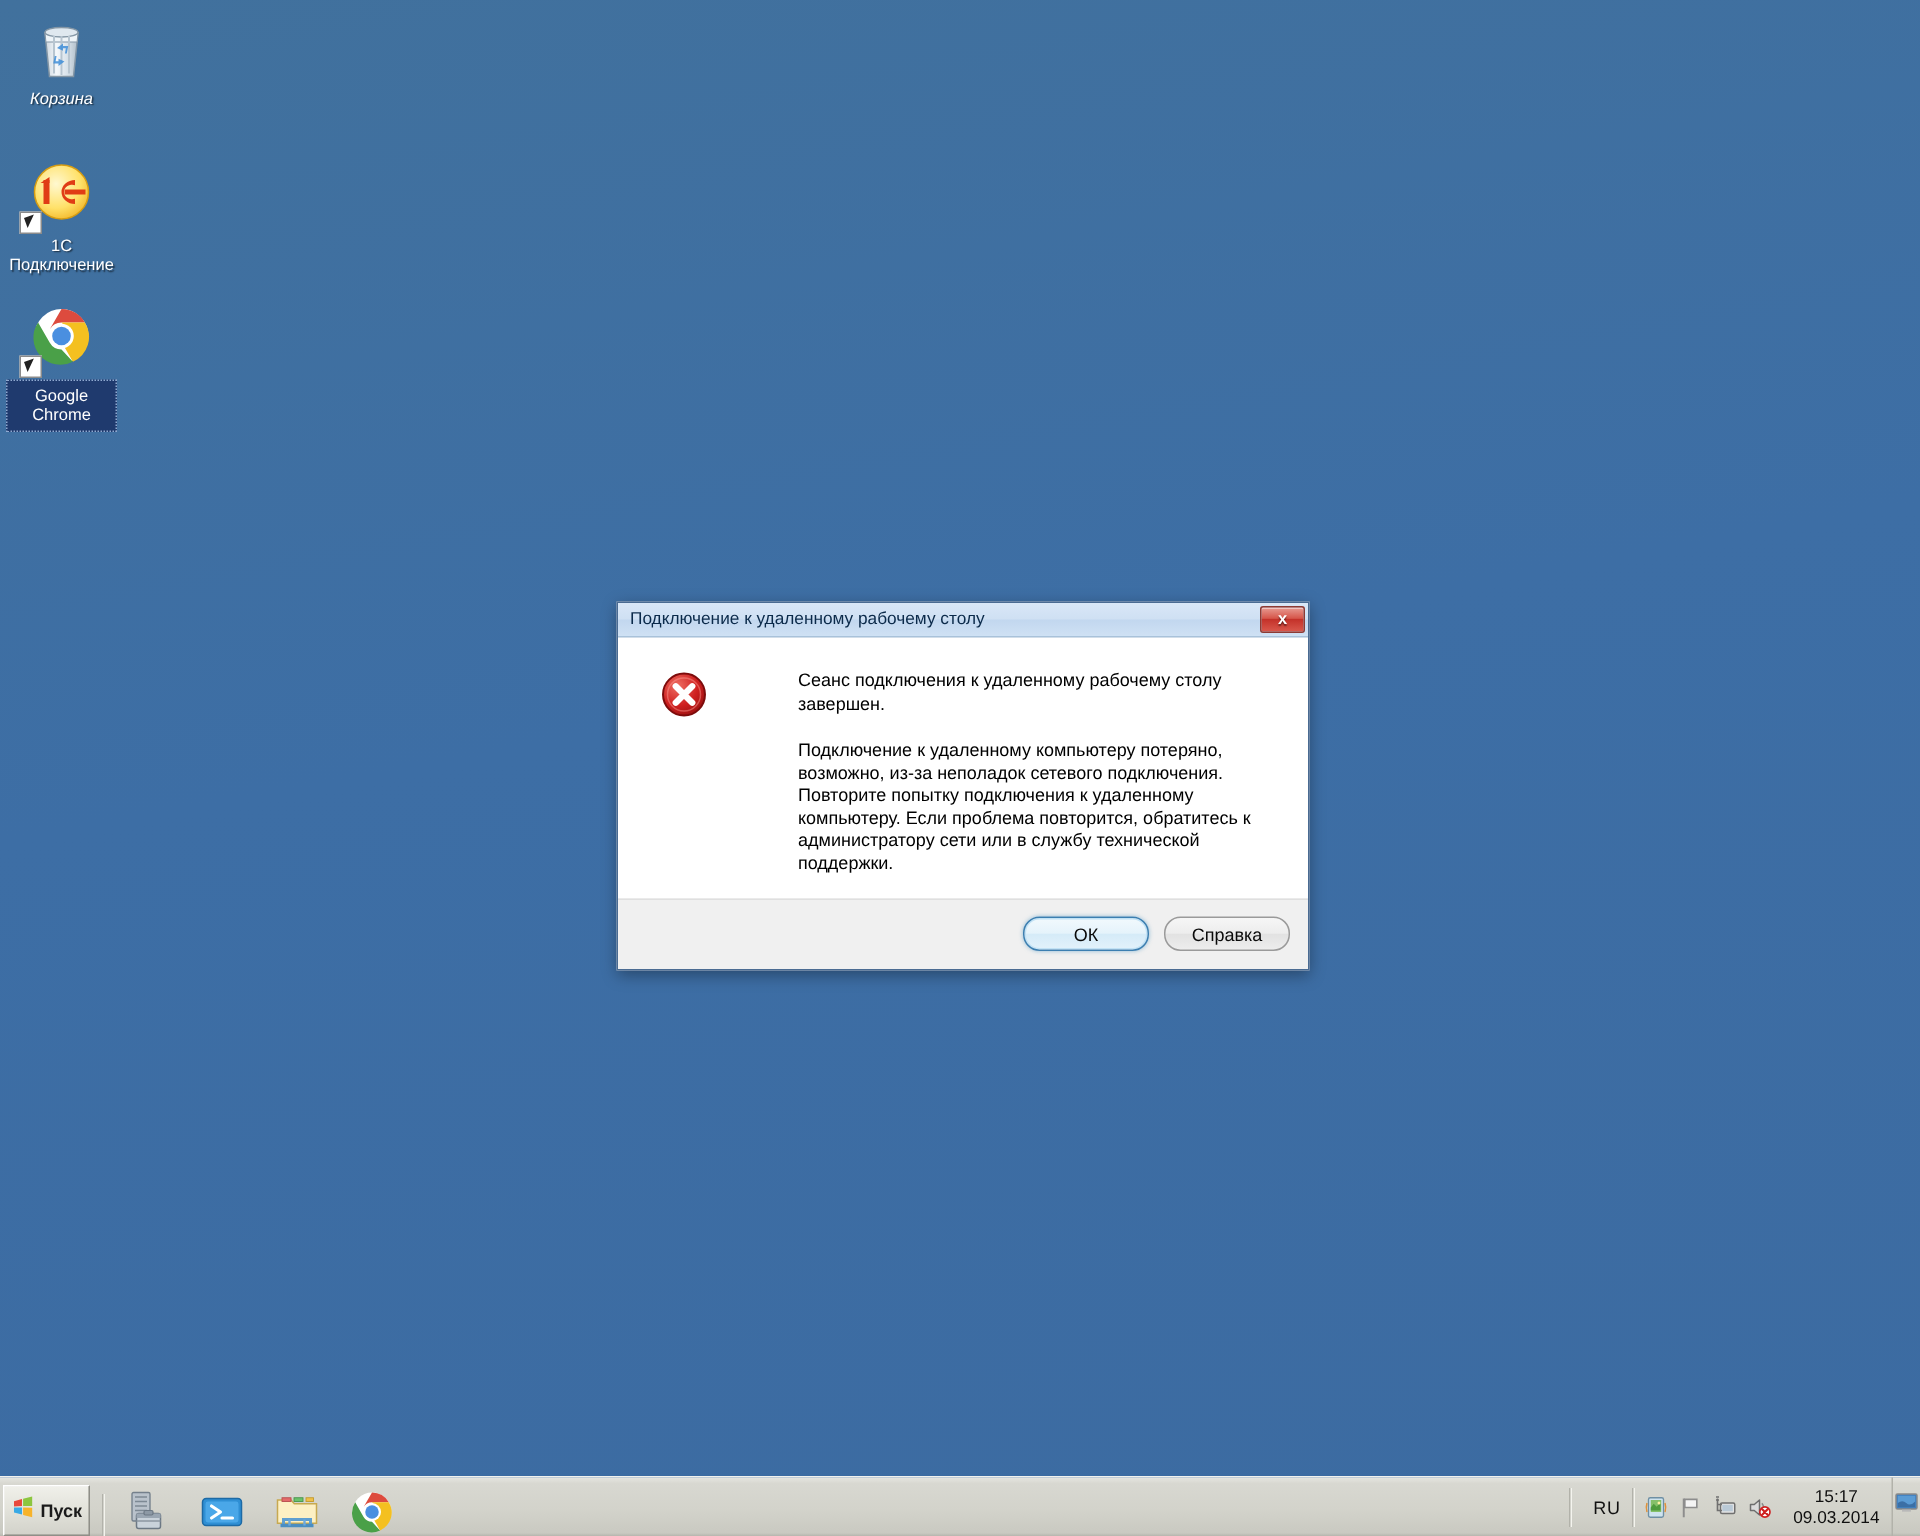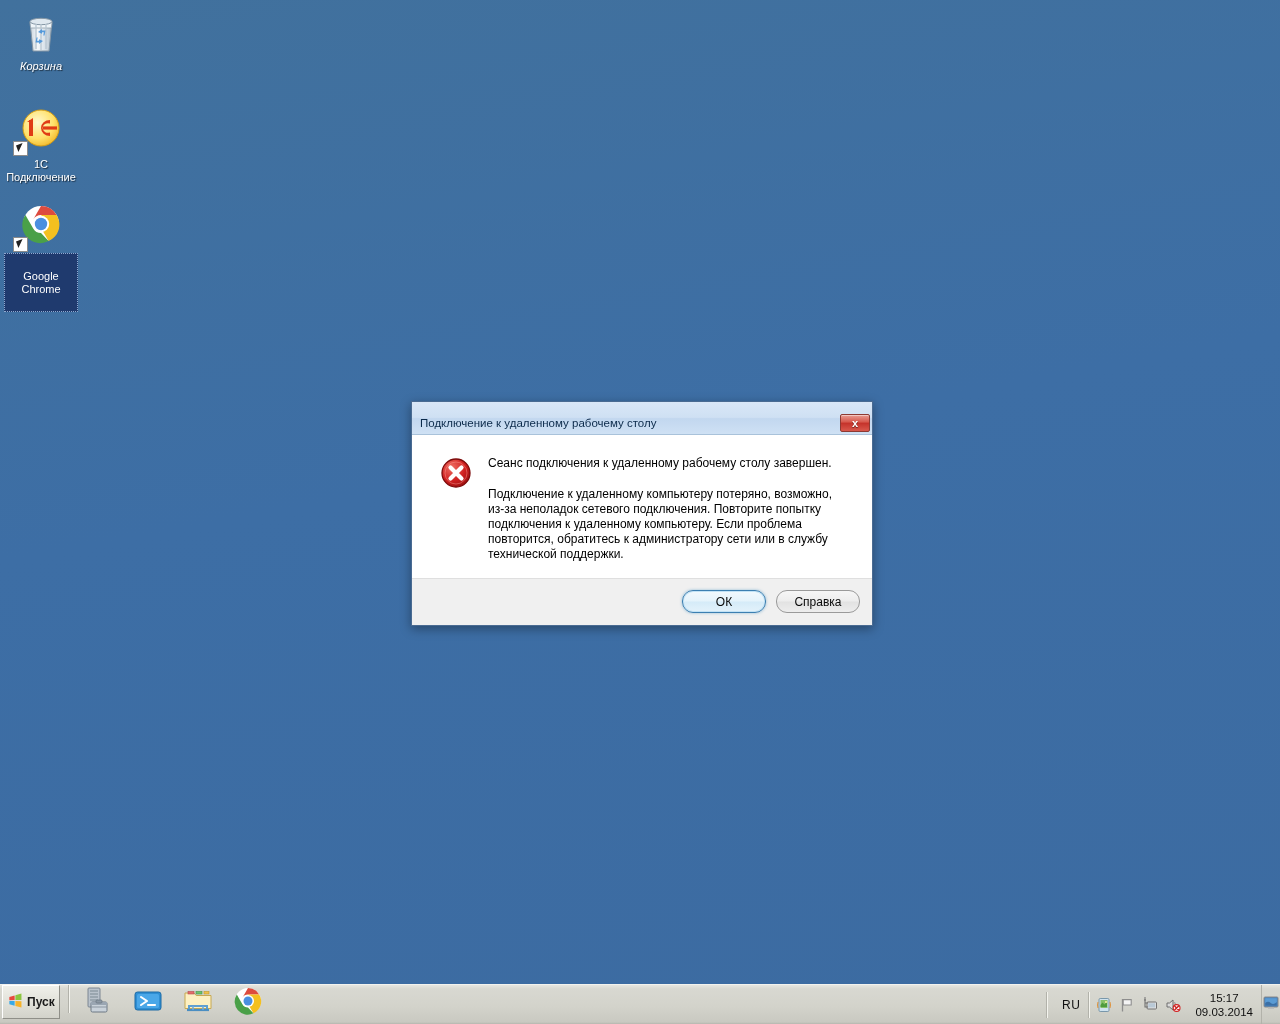--- a/index.html
+++ b/index.html
@@ -42,21 +42,21 @@
     color: #ffffff;
     text-shadow: 1px 1px 1px rgba(0,0,0,.6);
     padding: 1px 2px;
     max-width: 72px;
     word-wrap: break-word;
   }
   .desk-icon.selected .ilabel {
     background: #1f3a6e;
     border: 1px dotted #8fa9d0;
     text-shadow: none;
-    padding: 16px 2px;
+    padding: 4px 2px;
   }
   .shortcut-arrow {
     position: absolute;
     left: -4px;
     bottom: -2px;
     width: 15px;
     height: 15px;
     background: #ffffff;
     border: 1px solid #8b8b8b;
     box-sizing: border-box;
@@ -82,21 +82,21 @@
     box-shadow: 0 3px 10px rgba(0,0,0,.35);
     background: #f0f0f0;
     box-sizing: border-box;
   }
   .titlebar {
     height: 22px;
     background: linear-gradient(to bottom, #d9e7f7 0%, #cfe0f3 48%, #c2d7ef 52%, #cfe1f4 100%);
     border-bottom: 1px solid #a9c2da;
     display: flex;
     align-items: center;
-    padding: 10px 2px 0 8px;
+    padding: 0 2px 0 8px;
     position: relative;
   }
   .title-text {
     font-size: 11.5px;
     color: #0b2a4a;
     flex: 1;
     white-space: nowrap;
     overflow: hidden;
   }
   .close-btn {
@@ -126,21 +126,21 @@
     min-height: 140px;
     box-sizing: border-box;
   }
   .err-icon {
     width: 32px;
     height: 32px;
     flex: 0 0 32px;
     margin-top: 2px;
     margin-right: 16px;
   }
-  .msg-wrap { flex: 1; }
+  .msg-wrap { flex: 1; margin-left: 44px; }
   .msg-head {
     font-size: 12px;
     color: #000;
     line-height: 16px;
     margin: 0 0 16px 0;
   }
   .msg-body {
     font-size: 12px;
     color: #000;
     line-height: 15px;
@@ -176,21 +176,21 @@
   
   #taskbar {
     position: absolute;
     left: 0;
     bottom: 0;
     width: 1280px;
     height: 40px;
     background: linear-gradient(to bottom, #e6e6e0 0%, #d8d8d1 10%, #d3d3cb 55%, #c9c9c1 95%, #b6b6ae 100%);
     border-top: 1px solid #f2f2ee;
     display: flex;
-    align-items: flex-start;
+    align-items: flex-end;
     box-sizing: border-box;
   }
   .start-btn {
     width: 58px;
     height: 34px;
     margin-left: 2px;
     display: flex;
     align-items: center;
     gap: 3px;
     padding-left: 4px;

